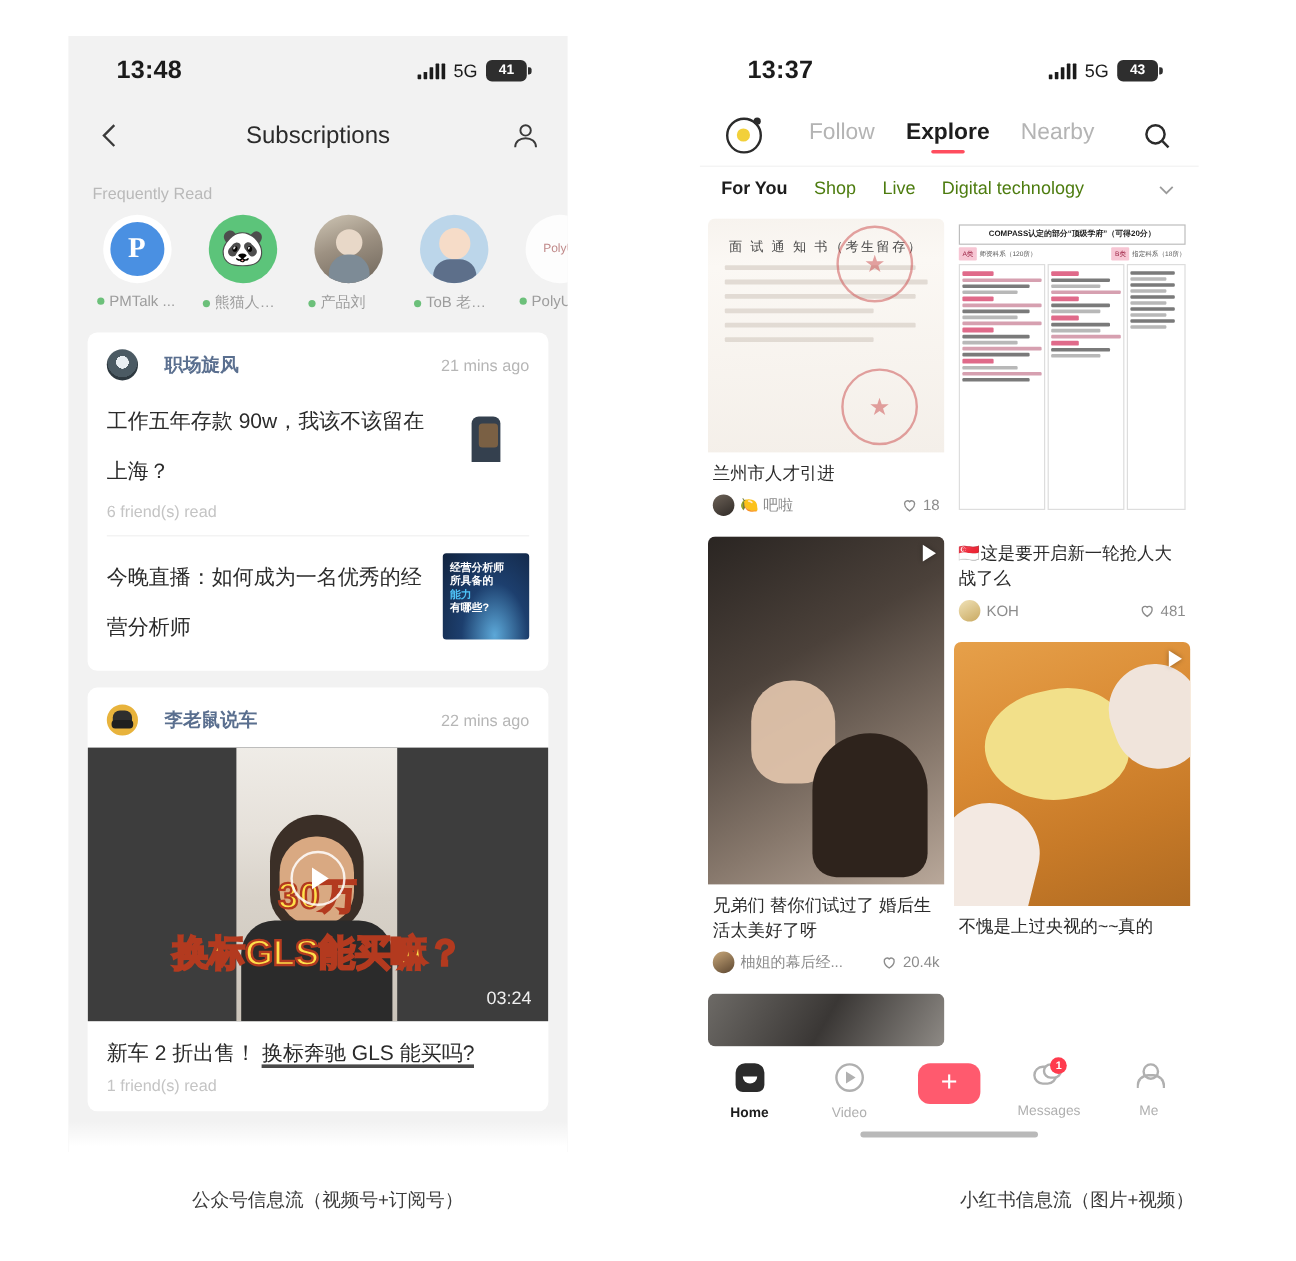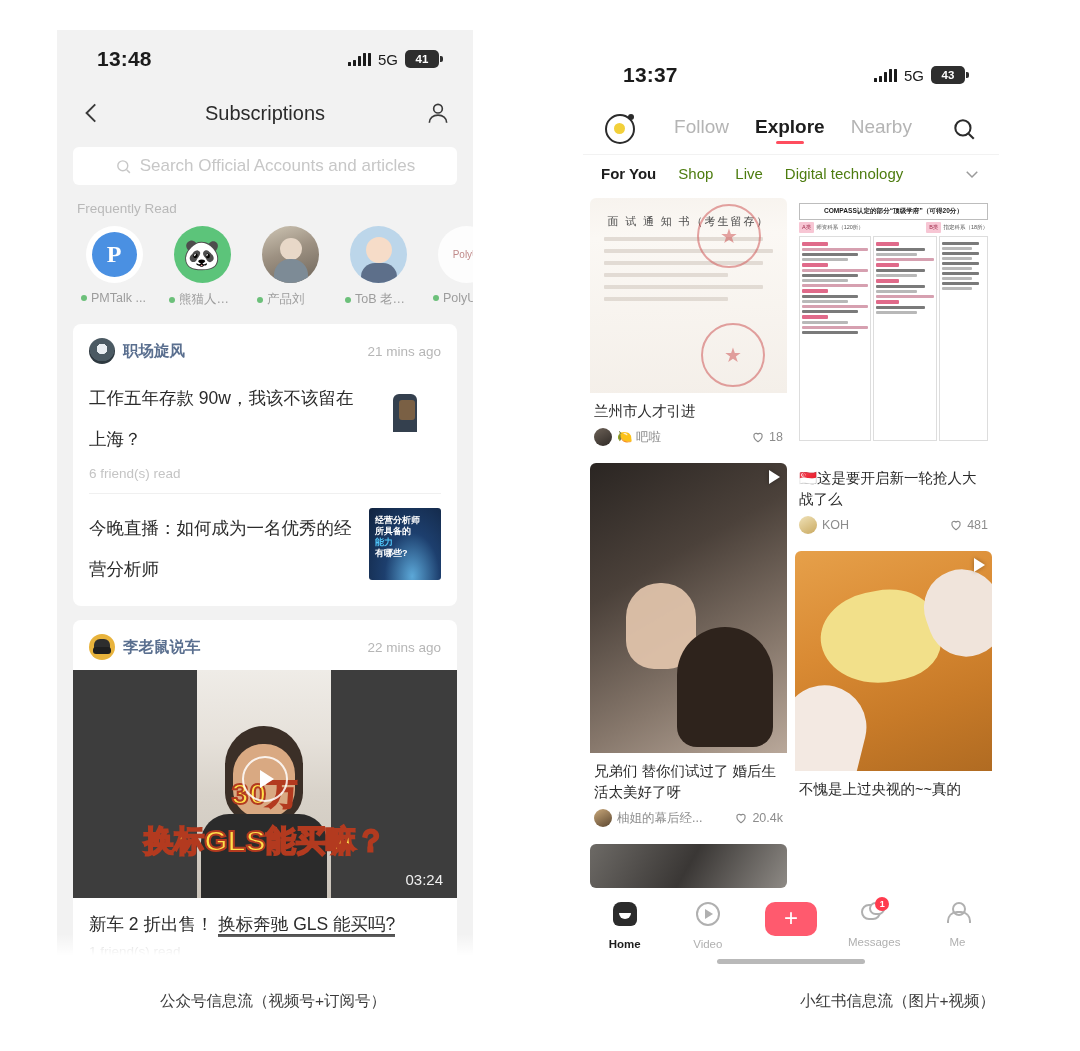--- a/index.html
+++ b/index.html
@@ -10,21 +10,21 @@
     overflow: hidden;
   }
   .stage { position: relative; width: 1080px; height: 1051px; }
 
   
   .phone {
     position: absolute;
     overflow: hidden;
   }
   #phone-left  { left: 57px;  top: 30px; width: 416px; height: 930px; background: #f2f2f2; }
-  #phone-right { left: 583px; top: 46px; width: 416px; height: 930px; background: #ffffff; }
+  #phone-right { left: 583px; top: 30px; width: 416px; height: 930px; background: #ffffff; }
 
   
   .statusbar {
     height: 58px;
     display: flex; align-items: center; justify-content: space-between;
     padding: 0 34px 0 40px;
   }
   .status-time { font-size: 21px; font-weight: bold; color: #1b1b1b; letter-spacing: .2px; }
   .status-right { display: flex; align-items: center; gap: 7px; }
   .sig { display: flex; align-items: flex-end; gap: 2px; height: 13px; }
@@ -93,21 +93,21 @@
   .av-tob { background: #bcd6ea; }
   .av-tob::before{content:"";position:absolute;width:26px;height:26px;border-radius:50%;background:#f6dcc8;top:11px;left:16px;}
   .av-tob::after{content:"";position:absolute;width:36px;height:20px;border-radius:14px 14px 0 0;background:#5d6f8a;bottom:0;left:11px;}
   .av-poly { background: #fdfdfd; }
   .av-poly .inner { color:#c08a8a; font-size:10px; }
 
   
   .wx-feed { padding: 6px 16px 0; }
   .wx-card { background: #fff; border-radius: 8px; margin-bottom: 14px; overflow: hidden; }
   .wx-card-head {
-    display: flex; align-items: center; gap: 8px;
+    display: flex; align-items: center; gap: 22px;
     padding: 14px 16px 10px;
   }
   .wx-ch-av { width: 26px; height: 26px; border-radius: 50%; overflow:hidden; position:relative; flex:0 0 auto; }
   .av-zcxf { background: radial-gradient(circle at 50% 42%, #e9eef2 0 26%, #4b5a63 27% 62%, #2e3940 63% 100%); }
   .av-llssc { background: #e8b33c; }
   .av-llssc::before{content:"";position:absolute;left:5px;top:5px;width:16px;height:9px;background:#2e2e2e;border-radius:6px 6px 0 0;}
   .av-llssc::after{content:"";position:absolute;left:4px;top:13px;width:18px;height:7px;background:#1f1f1f;border-radius:3px;}
   .wx-ch-name { font-size: 15.5px; color: #5a6f8f; font-weight: bold; }
   .wx-ch-time { margin-left: auto; font-size: 13.5px; color: #b6b6b6; }
 
@@ -299,29 +299,20 @@
       <svg class="wx-back" viewBox="0 0 24 24" fill="none" stroke="currentColor" stroke-width="1.8">
           <polyline points="15 4 7 12 15 20"></polyline>
         </svg>
       <div class="wx-title">Subscriptions</div>
       <svg class="wx-person" viewBox="0 0 24 24" fill="none" stroke="currentColor" stroke-width="1.5">
           <circle cx="12" cy="8" r="4"></circle>
           <path d="M4 21c0-4.4 3.6-7 8-7s8 2.6 8 7"></path>
         </svg>
     </div>
 
-    <div class="wx-search-wrap">
-      <div class="wx-search">
-        <svg width="17" height="17" viewBox="0 0 24 24" fill="none" stroke="#c7c7c7" stroke-width="2">
-            <circle cx="11" cy="11" r="7"></circle>
-            <line x1="16.5" y1="16.5" x2="21" y2="21"></line>
-          </svg>
-        <div class="ph">Search Official Accounts and articles</div>
-      </div>
-    </div>
 
     <div class="wx-section-label">Frequently Read</div>
 
     <div class="freq-row">
       <div class="freq-item">
         <div class="freq-av av-pmtalk">
             <div class="inner">P</div>
           </div>
         <div class="freq-name">
             <span class="dot-green"></span>

